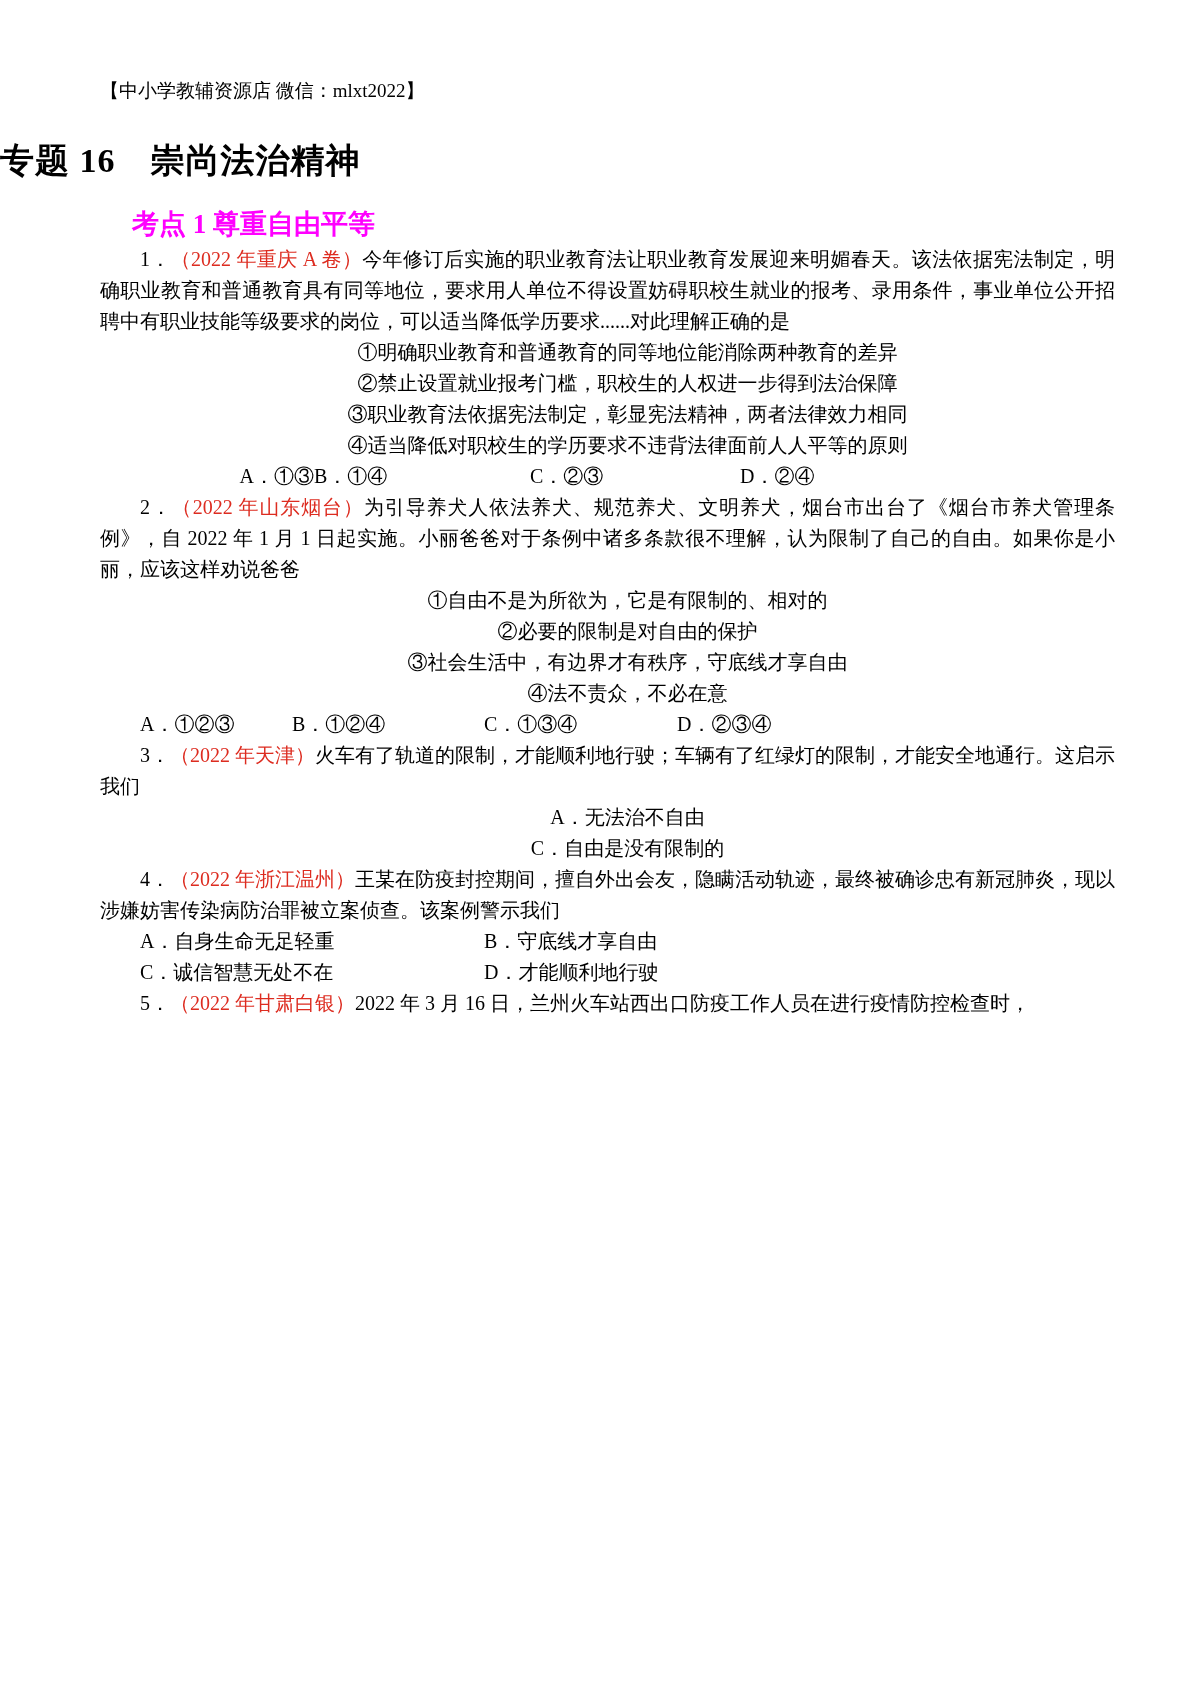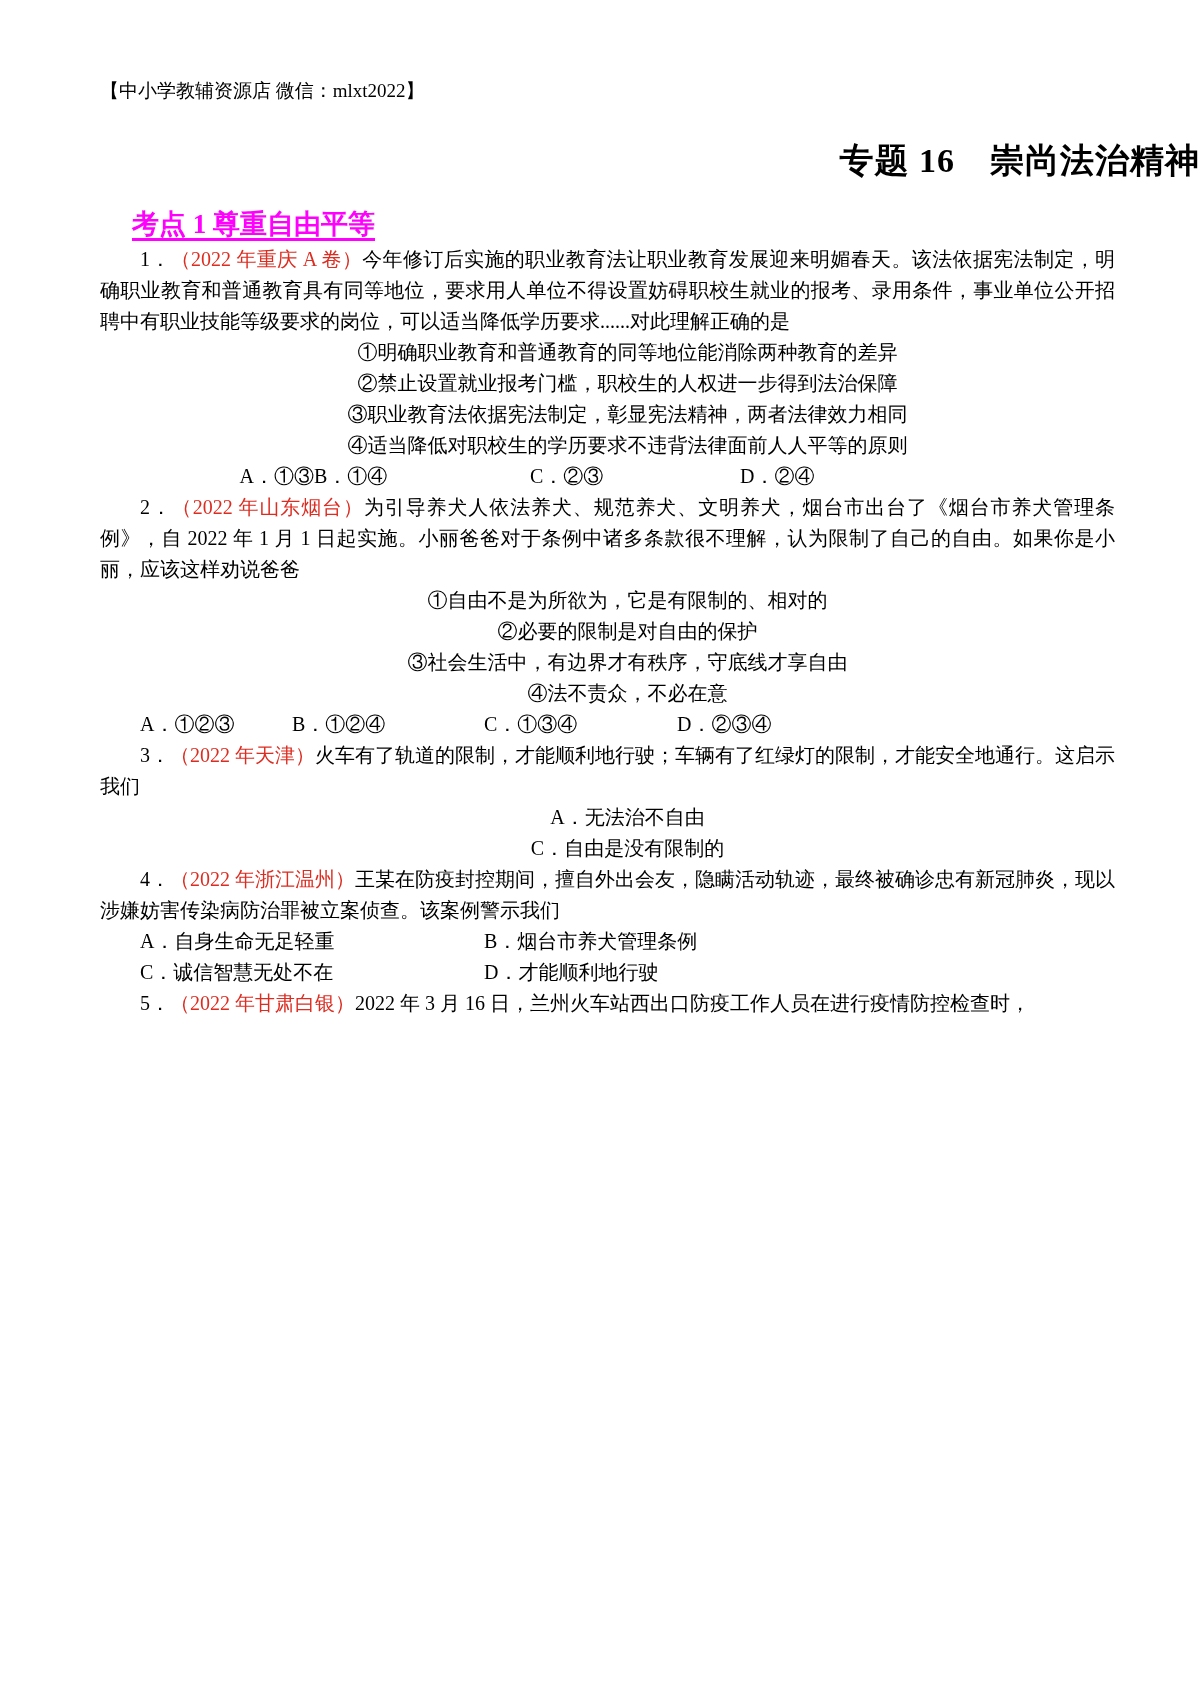--- a/index.html
+++ b/index.html
@@ -14,36 +14,35 @@
     overflow: hidden;
   }
   .doc-header {
     font-size: 19px;
     line-height: 26px;
   }
   .doc-title {
     margin-top: 34px;
     margin-left: -100px;
     margin-right: -85px;
-    text-align: right;
+    text-align: left;
     font-size: 34px;
     font-weight: bold;
     line-height: 46px;
     letter-spacing: 1px;
   }
   .section-heading {
     margin-top: 20px;
     margin-left: 32px;
     font-size: 27px;
     font-weight: bold;
     line-height: 40px;
     color: #ff00ff;
   }
   .section-heading .u {
-    text-decoration: underline;
     text-decoration-thickness: 2.5px;
     text-underline-offset: 5px;
   }
   .para {
     font-size: 20px;
     line-height: 31px;
     margin: 0;
     text-align: justify;
   }
   .indent { text-indent: 2em; }
@@ -84,18 +83,18 @@
   <p class="para item">②必要的限制是对自由的保护</p>
   <p class="para item">③社会生活中，有边界才有秩序，守底线才享自由</p>
   <p class="para item">④法不责众，不必在意</p>
   <p class="para options q2opts"><span class="o1">A．①②③</span><span class="o2">B．①②④</span><span class="o3">C．①③④</span><span class="o4">D．②③④</span></p>
 
   <p class="para indent"><span>3．</span><span class="red">（2022 年天津）</span><span>火车有了轨道的限制，才能顺利地行驶；车辆有了红绿灯的限制，才能安全地通行。这启示我们</span></p>
   <p class="para item">A．无法治不自由</p>
   <p class="para item">C．自由是没有限制的</p>
 
   <p class="para indent"><span>4．</span><span class="red">（2022 年浙江温州）</span><span>王某在防疫封控期间，擅自外出会友，隐瞒活动轨迹，最终被确诊忠有新冠肺炎，现以涉嫌妨害传染病防治罪被立案侦查。该案例警示我们</span></p>
-  <p class="para options q4opts"><span class="o1">A．自身生命无足轻重</span><span class="o2">B．烟台市养犬管理条例</span></p>
+  <p class="para options q4opts"><span class="o1">A．自身生命无足轻重</span><span class="o2">B．守底线才享自由</span></p>
   <p class="para options q4opts"><span class="o1">C．诚信智慧无处不在</span><span class="o2">D．才能顺利地行驶</span></p>
 
   <p class="para indent"><span>5．</span><span class="red">（2022 年甘肃白银）</span><span>2022 年 3 月 16 日，兰州火车站西出口防疫工作人员在进行疫情防控检查时，</span></p>
 
 </div>
 
 </body></html>

